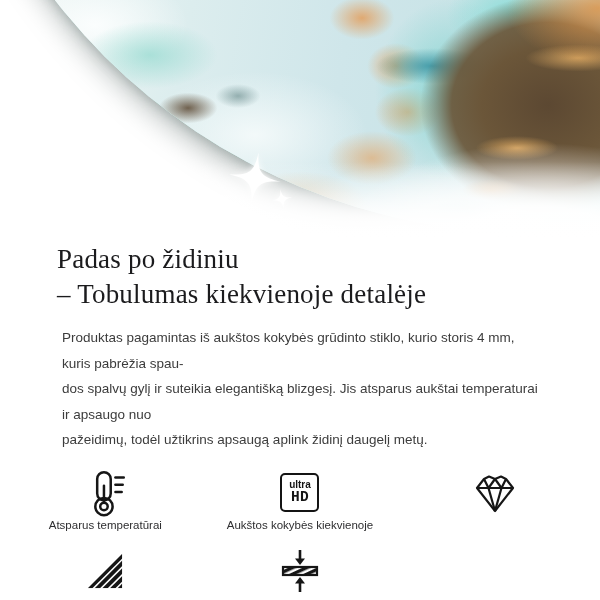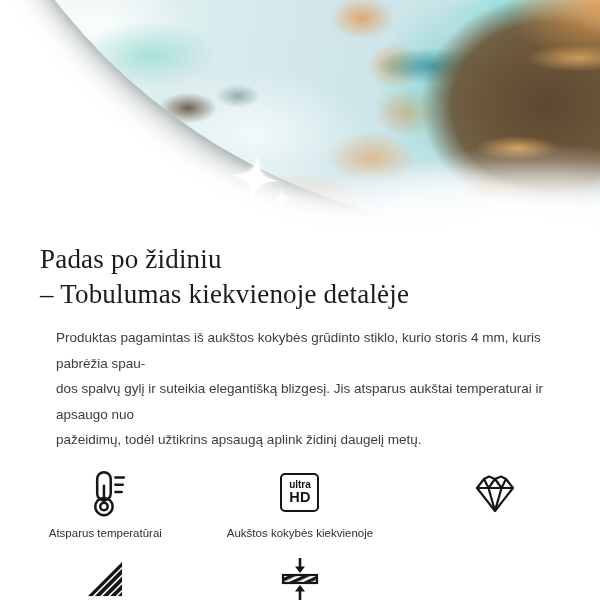--- a/index.html
+++ b/index.html
@@ -50,46 +50,46 @@
     position:absolute;inset:0;pointer-events:none;
     background-image:
       linear-gradient(to bottom, rgba(255,255,255,0) 68%, rgba(255,255,255,.85) 92%, #fff 100%),
       radial-gradient(300px 160px at 540px 255px, rgba(255,255,255,.95) 30%, rgba(255,255,255,0) 70%),
       radial-gradient(250px 130px at 420px 255px, rgba(255,255,255,.80) 25%, rgba(255,255,255,0) 70%);
   }
   .sparkle{position:absolute;filter:drop-shadow(0 0 3px rgba(255,255,255,.95));}
   .sparkle svg{display:block;}
 
   
-  .content{padding:0 40px;}
+  .content{padding:0 57px;}
   .title{
     font-family:"Liberation Serif","DejaVu Serif",serif;font-weight:500;
     font-size:27px;line-height:35px;letter-spacing:.2px;color:#1b1b1d;
     margin:4px 0 0 0;white-space:pre-line;
   }
   .desc{
-    margin:13px 0 0 16px;font-size:13.5px;line-height:25.5px;color:#3c3c3c;
+    margin:13px 0 0 5px;font-size:13.5px;line-height:25.5px;color:#3c3c3c;
     white-space:pre-line;max-width:560px;
   }
 
   
   .features{
     display:grid;grid-template-columns:repeat(3,1fr);
     padding:0 8px;margin-top:14px;row-gap:14px;
   }
   .feature{display:flex;flex-direction:column;align-items:center;}
   .icon-box{height:52px;display:flex;align-items:center;justify-content:center;}
-  .feature-label{margin-top:8px;font-size:11.5px;color:#2e2e30;text-align:center;}
+  .feature-label{font-size:11.5px;color:#2e2e30;text-align:center;}
   .uhd{
     width:39px;height:39px;border:2.6px solid #141414;border-radius:5px;
     display:flex;flex-direction:column;align-items:center;justify-content:center;
     box-sizing:border-box;
   }
   .uhd .t{font-size:10px;font-weight:700;line-height:10px;color:#141414;}
-  .uhd .b{font-size:14.5px;font-weight:800;line-height:15px;color:#141414;letter-spacing:.3px;}
+  .uhd .b{font-size:14.5px;font-weight:800;line-height:15px;color:#141414;letter-spacing:.3px;font-family:Liberation Mono, monospace;}
 </style>
 </head>
 <body>
 
 <div class="page">
 
   <div class="hero">
     <div class="glass-ring"></div>
     <div class="marble"></div>
     <div class="sparkle" style="left:227px;top:150px;">

